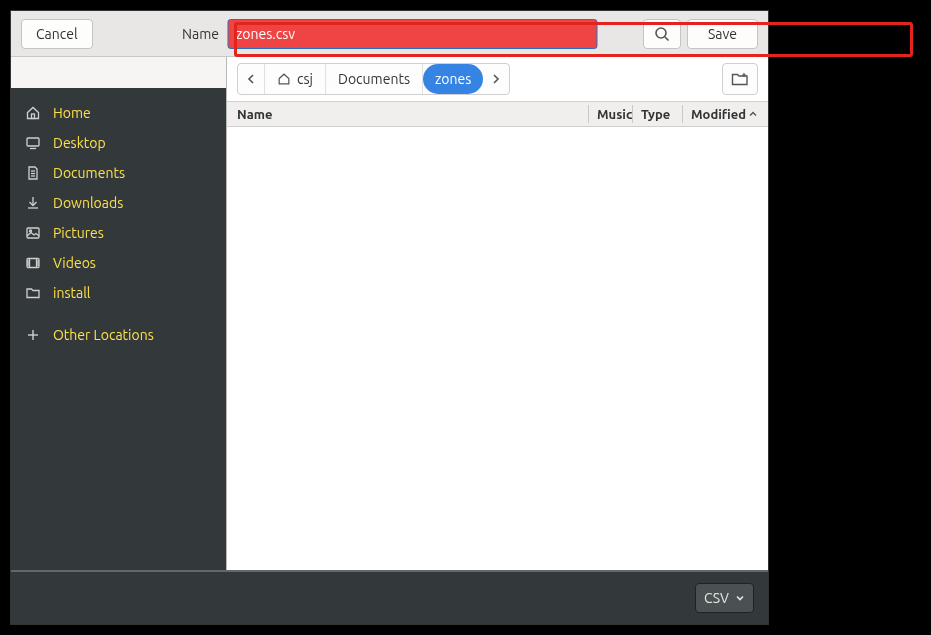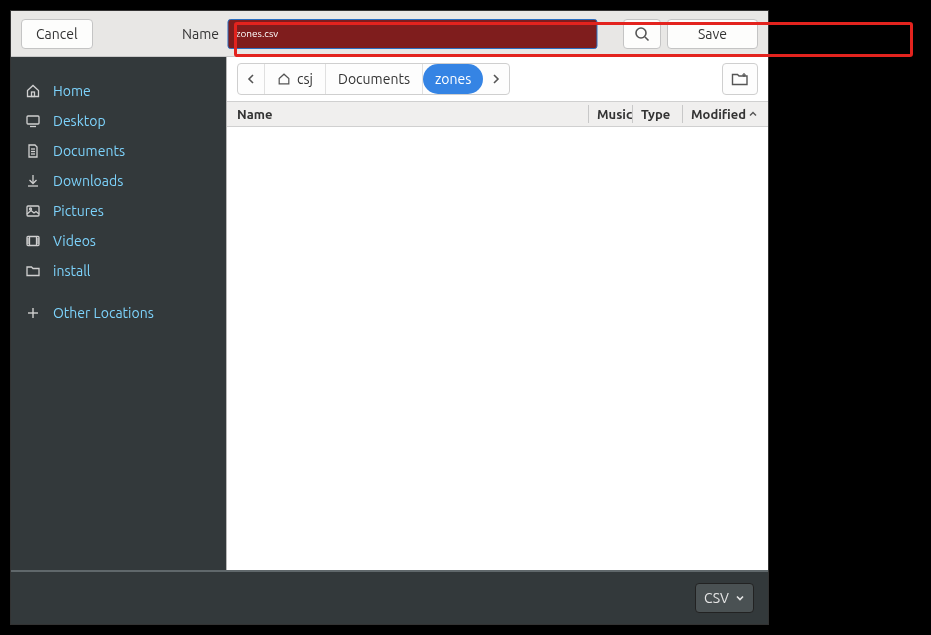--- a/index.html
+++ b/index.html
@@ -5,31 +5,31 @@
 * { box-sizing: border-box; margin: 0; padding: 0; font-family: Ubuntu, "Segoe UI", sans-serif; }
 body { background: #000; padding: 10px; }
 .window { width: 759px; height: 615px; background: #f6f5f4; border: 1px solid #333; display: flex; flex-direction: column; position: relative; }
 
 
 .header { height: 46px; background: #e8e7e5; border-bottom: 1px solid #c8c8c8; display: flex; align-items: center; padding: 6px 10px; position: relative; }
 .btn { background: #fdfdfc; border: 1px solid #c4c4c4; border-radius: 4px; padding: 6px 14px; font-size: 14px; color: #333; cursor: pointer; display: flex; align-items: center; justify-content: center; }
 .cancel-btn { }
 .header-center { position: absolute; left: 50%; transform: translateX(-50%); display: flex; align-items: center; gap: 8px; }
 .name-label { font-size: 14px; color: #333; }
-.name-input { width: 370px; height: 30px; background: #7f1d1d; color: #fff; border: 1px solid #2c6fc0; border-radius: 3px; padding: 4px 8px; font-size: 10px; outline: none; }
+.name-input { width: 370px; height: 30px; background: #ef4444; color: #fff; border: 1px solid #2c6fc0; border-radius: 3px; padding: 4px 8px; font-size: 14px; outline: none; }
 .name-input::selection { background: #1a5fb4; }
 .header-right { margin-left: auto; display: flex; gap: 6px; }
 .search-btn { padding: 6px 10px; }
-.save-btn { padding: 6px 30px; }
+.save-btn { padding: 6px 20px; }
 
 .highlight-box { position: absolute; border: 3px solid #e3231e; border-radius: 3px; pointer-events: none; z-index: 10; }
 
 
 .body { flex: 1; display: flex; overflow: hidden; }
-.sidebar { width: 215px; background: #33393b; color: #7dd3fc; padding: 19px 0; display: flex; flex-direction: column; }
+.sidebar { width: 215px; background: #33393b; color: #fde047; padding: 10px 0; display: flex; flex-direction: column; margin-top: 31px; }
 .side-item { display: flex; align-items: center; gap: 12px; padding: 7px 14px; font-size: 14px; cursor: pointer; }
 .side-icon { width: 16px; height: 16px; display: flex; align-items: center; justify-content: center; color: #d8d8d8; flex-shrink: 0; }
 .side-sep { height: 12px; }
 
 .main { flex: 1; background: #4d7c0f; display: flex; flex-direction: column; border-left: 1px solid #b8b8b8; }
 .pathbar-row { height: 44px; display: flex; align-items: center; padding: 6px 10px; gap: 8px; background: #fff; }
 .pathbar { display: flex; align-items: center; border: 1px solid #cfcfcf; border-radius: 4px; overflow: hidden; height: 32px; background: #fdfdfd; }
 .path-btn { border: none; background: transparent; padding: 6px 12px; font-size: 14px; color: #333; cursor: pointer; display: flex; align-items: center; gap: 6px; border-right: 1px solid #e0e0e0; height: 100%; }
 .path-btn.nav { padding: 6px 8px; }
 .path-btn.active { background: #3584e4; color: #fff; }

